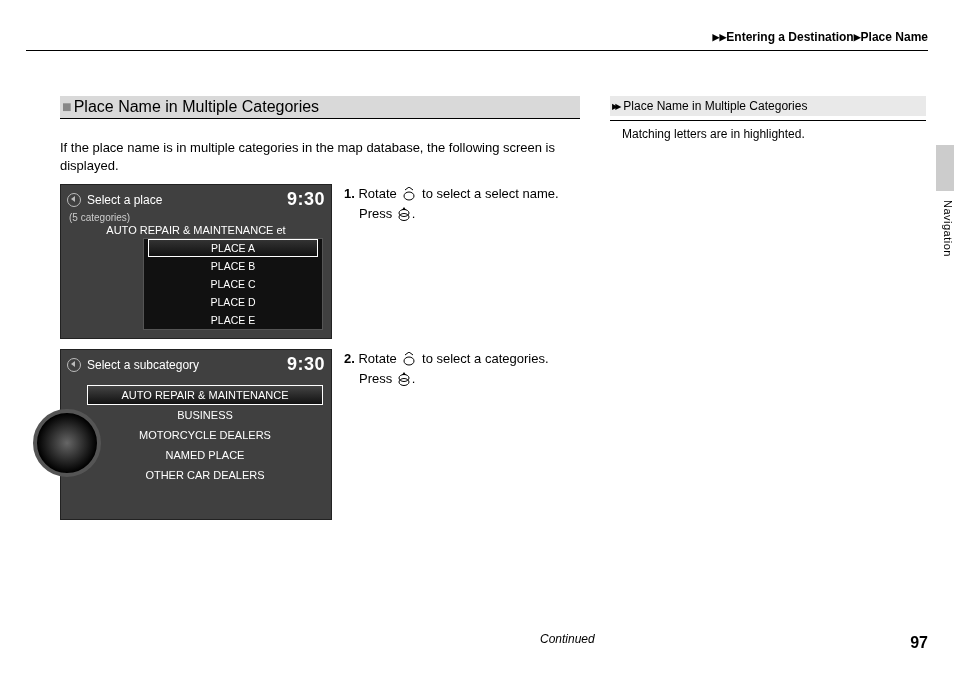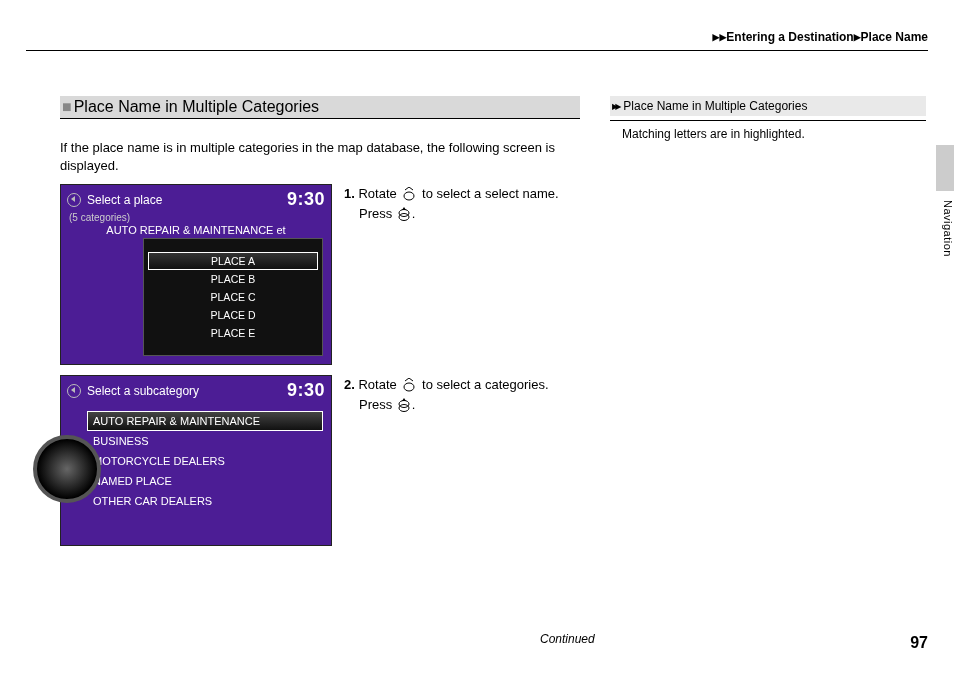--- a/index.html
+++ b/index.html
@@ -56,21 +56,21 @@
     line-height: 1.35;
   }
   .panel-row {
     margin-top: 10px;
     display: flex;
     align-items: flex-start;
     gap: 12px;
   }
   .panel {
     width: 270px;
-    background: #4c1d95;
+    background: #404040;
     border: 1px solid #222;
   }
   .panel-top {
     display: flex;
     justify-content: space-between;
     align-items: center;
     padding: 4px 6px 2px 6px;
     color: #fff;
   }
   .panel-top .left {
@@ -114,21 +114,21 @@
   .cats-title {
     color: #fff;
     font-size: 11px;
     text-align: center;
     margin-bottom: 2px;
   }
   .listbox {
     background: #111;
     border: 1px solid #555;
     margin-left: 74px;
-    padding: 13px 4px;
+    padding: 0 4px;
   }
   .listbox .item {
     color: #fff;
     font-size: 10.5px;
     text-align: center;
     padding: 3px 0;
   }
   .listbox .item.selected {
     border: 1px solid #fff;
     background: linear-gradient(#333,#111);
@@ -157,20 +157,21 @@
     width: 0;
     height: 0;
   }
   .sub-list {
     margin-left: 22px;
   }
   .sub-list .row {
     color: #fff;
     font-size: 11px;
     padding: 4px 6px 4px 6px;
+    text-align: center;
   }
   .sub-list .row.selected {
     border: 1px solid #fff;
     background: linear-gradient(#444,#111);
     padding: 3px 5px;
   }
   .step {
     font-size: 13px;
     line-height: 1.5;
     width: 232px;

